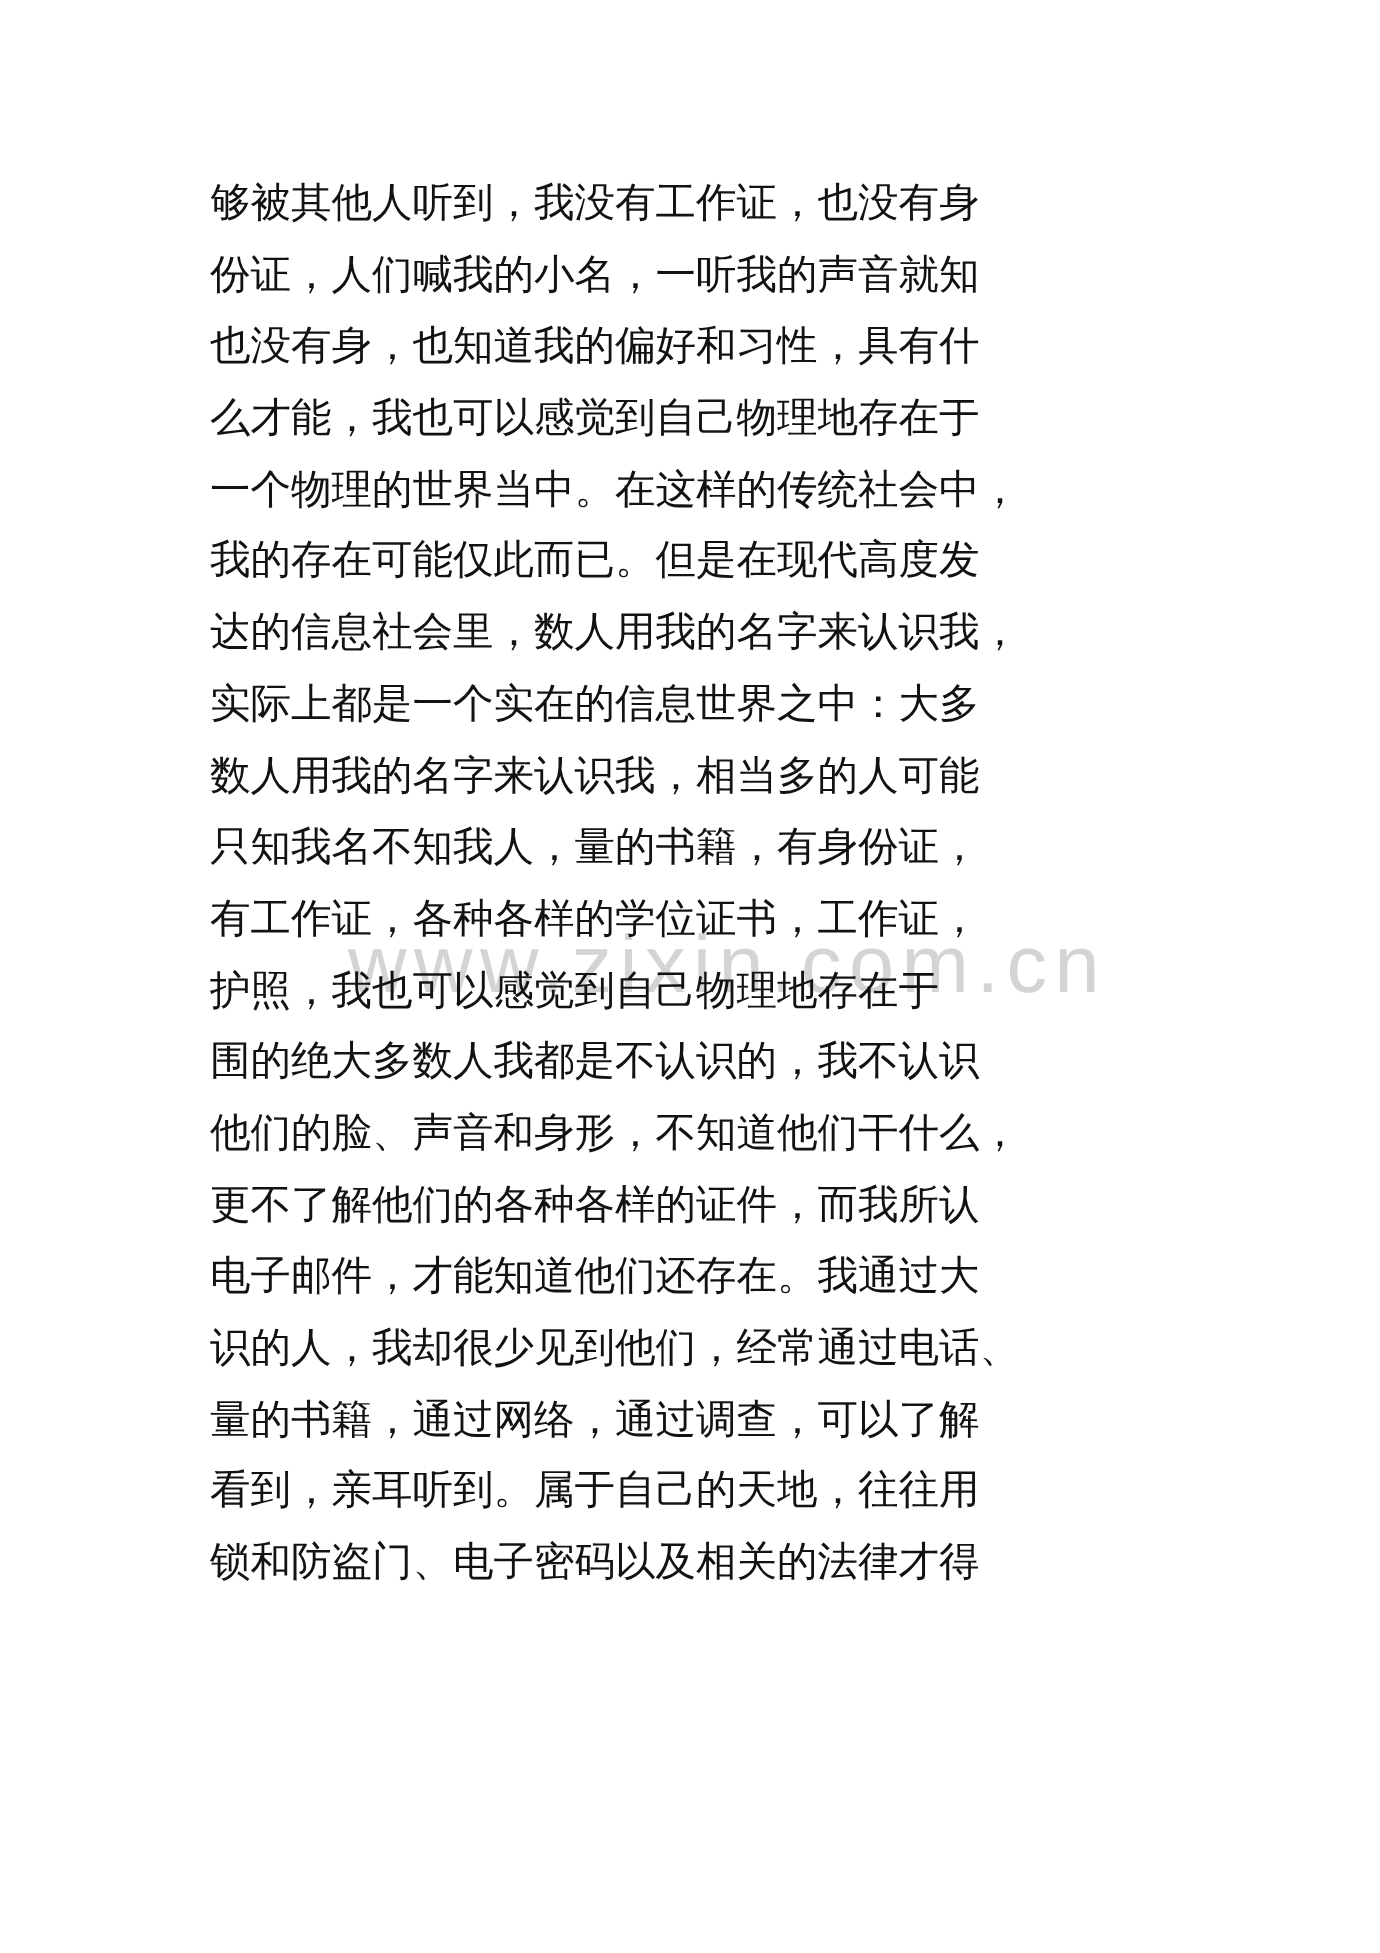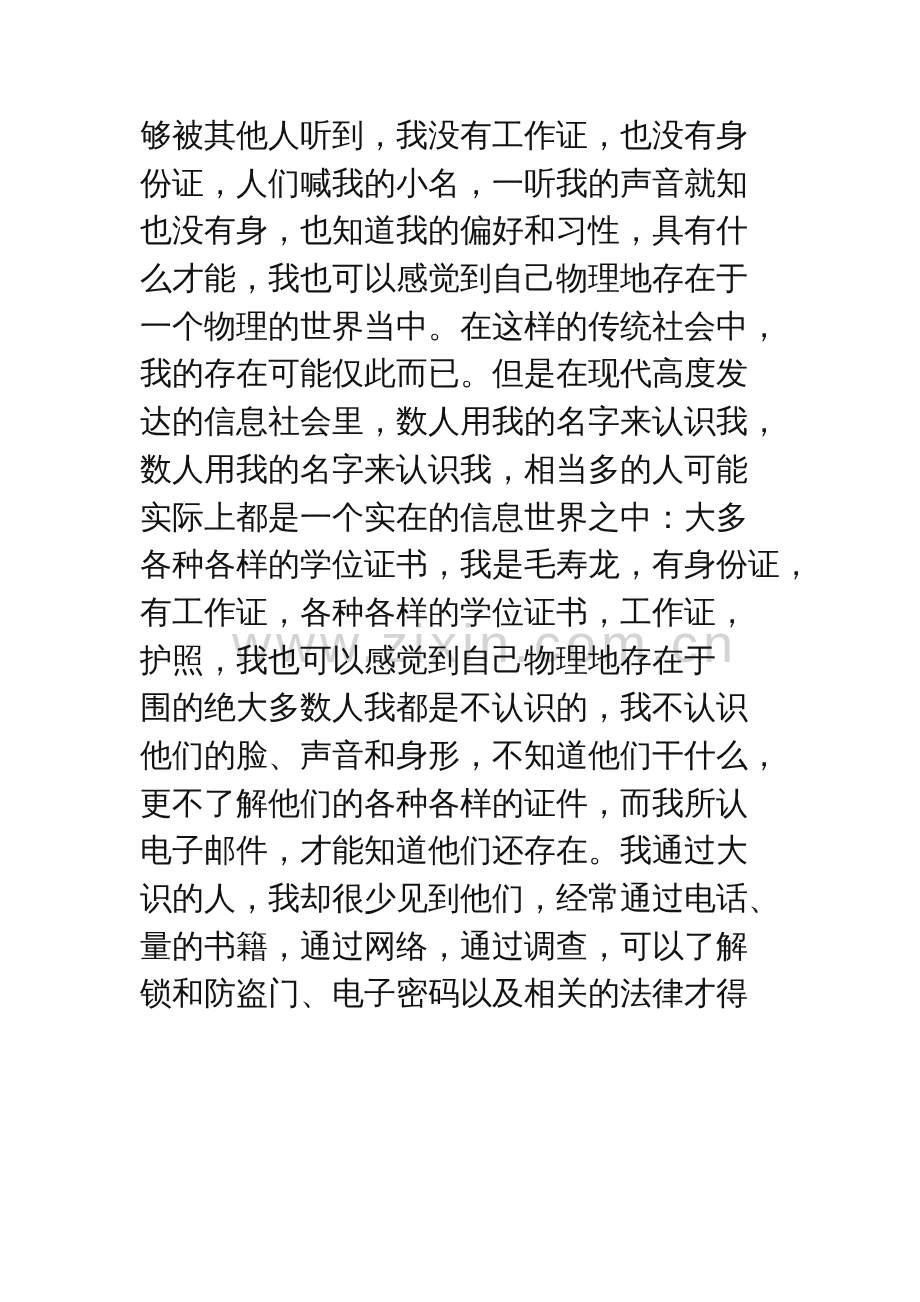--- a/index.html
+++ b/index.html
@@ -31,21 +31,21 @@
   .text-block {
     position: absolute;
     left: 140px;
     top: 112px;
     width: 658px;
     z-index: 2;
   }
   .text-line {
     height: 47.7px;
     line-height: 47.7px;
-    font-size: 32px;
+    font-size: 27px;
     color: #121212;
     white-space: nowrap;
     overflow: hidden;
     font-family: "Liberation Serif", "DejaVu Serif", serif;
   }
 </style>
 </head>
 <body>
 
 <div class="page">
@@ -53,27 +53,28 @@
   <div class="watermark">www.zixin.com.cn</div>
 
   <div class="text-block">
     <div class="text-line">够被其他人听到，我没有工作证，也没有身</div>
     <div class="text-line">份证，人们喊我的小名，一听我的声音就知</div>
     <div class="text-line">也没有身，也知道我的偏好和习性，具有什</div>
     <div class="text-line">么才能，我也可以感觉到自己物理地存在于</div>
     <div class="text-line">一个物理的世界当中。在这样的传统社会中，</div>
     <div class="text-line">我的存在可能仅此而已。但是在现代高度发</div>
     <div class="text-line">达的信息社会里，数人用我的名字来认识我，</div>
+    <div class="text-line">实际上都是一个实在的信息世界之中：大多</div>
     <div class="text-line">数人用我的名字来认识我，相当多的人可能</div>
-    <div class="text-line">实际上都是一个实在的信息世界之中：大多</div>
-    <div class="text-line">各种各样的学位证书，我是毛寿龙，有身份证，</div>
+    <div class="text-line">只知我名不知我人，量的书籍，有身份证，</div>
     <div class="text-line">有工作证，各种各样的学位证书，工作证，</div>
     <div class="text-line">护照，我也可以感觉到自己物理地存在于</div>
     <div class="text-line">围的绝大多数人我都是不认识的，我不认识</div>
     <div class="text-line">他们的脸、声音和身形，不知道他们干什么，</div>
     <div class="text-line">更不了解他们的各种各样的证件，而我所认</div>
     <div class="text-line">电子邮件，才能知道他们还存在。我通过大</div>
     <div class="text-line">识的人，我却很少见到他们，经常通过电话、</div>
     <div class="text-line">量的书籍，通过网络，通过调查，可以了解</div>
+    <div class="text-line">看到，亲耳听到。属于自己的天地，往往用</div>
     <div class="text-line">锁和防盗门、电子密码以及相关的法律才得</div>
   </div>
 
 </div>
 
 </body></html>

